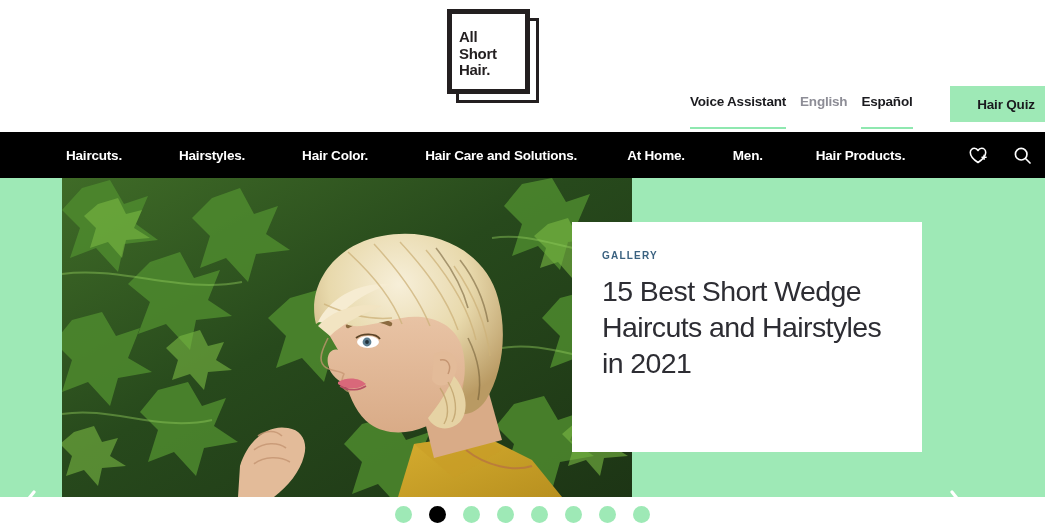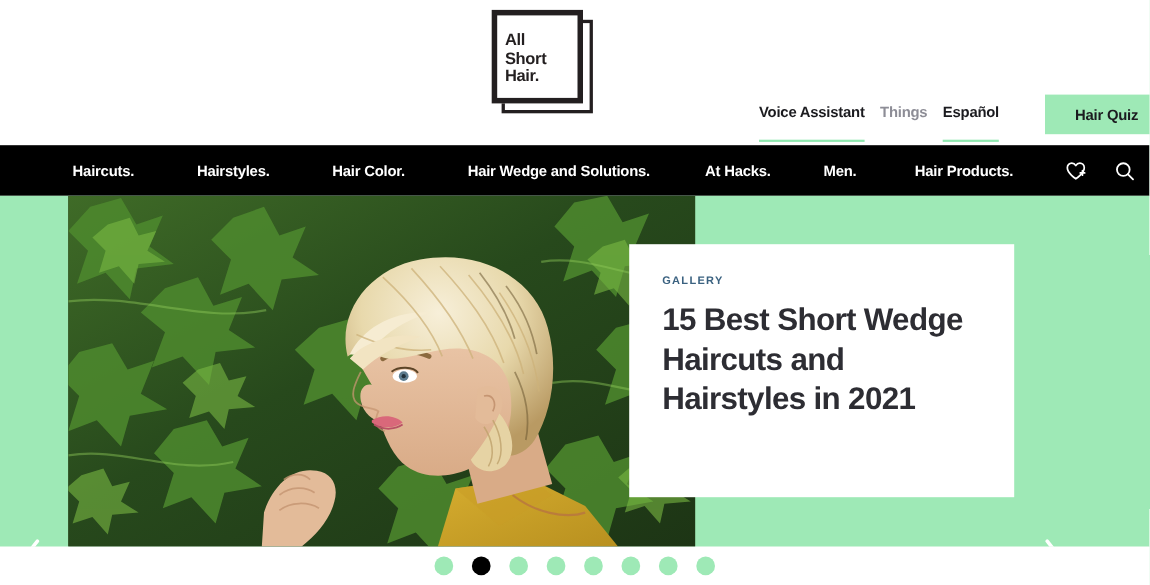--- a/index.html
+++ b/index.html
@@ -198,21 +198,21 @@
   .eyebrow {
     font-size: 10px;
     font-weight: bold;
     letter-spacing: 1.2px;
     color: #3b6280;
   }
   .hero-title {
     margin-top: 12px;
     font-size: 28.5px;
     line-height: 36px;
-    font-weight: bold;
+    font-weight: normal;
     color: #2d2d33;
     letter-spacing: -0.6px;
   }
 
   .arrow {
     position: absolute;
     top: 303px;
     width: 46px;
     height: 62px;
     cursor: pointer;
@@ -256,34 +256,34 @@
       <div class="logo-back"></div>
       <div class="logo-front"></div>
       <div class="logo-text">All
 Short
 Hair.</div>
     </div>
 
 
     <div class="utility">
       <span class="util-link">Voice Assistant</span>
-      <span class="util-link inactive">Things</span>
+      <span class="util-link inactive">English</span>
       <span class="util-link">Español</span>
     </div>
 
     <button class="hair-quiz">Hair Quiz</button>
   </div>
 
   <div class="navbar">
     <div class="nav-items">
       <span class="nav-item">Haircuts.</span>
       <span class="nav-item">Hairstyles.</span>
       <span class="nav-item">Hair Color.</span>
-      <span class="nav-item">Hair Wedge and Solutions.</span>
-      <span class="nav-item">At Hacks.</span>
+      <span class="nav-item">Hair Care and Solutions.</span>
+      <span class="nav-item">At Home.</span>
       <span class="nav-item">Men.</span>
       <span class="nav-item">Hair Products.</span>
     </div>
 
     <div class="nav-icons">
       <span class="nav-icon">
         <svg viewBox="0 0 24 24" width="22" height="22" fill="none" stroke="#ffffff" stroke-width="1.7" stroke-linecap="round" stroke-linejoin="round">
           <path d="M12 20.2S3.6 14.8 3.6 9.3c0-2.7 2-4.6 4.4-4.6 1.7 0 3.2 1 4 2.4.8-1.4 2.3-2.4 4-2.4 2.4 0 4.4 1.9 4.4 4.6 0 5.5-8.4 10.9-8.4 10.9z"></path>
           <path d="M18.6 12.2v4.4M16.4 14.4h4.4"></path>
         </svg>

